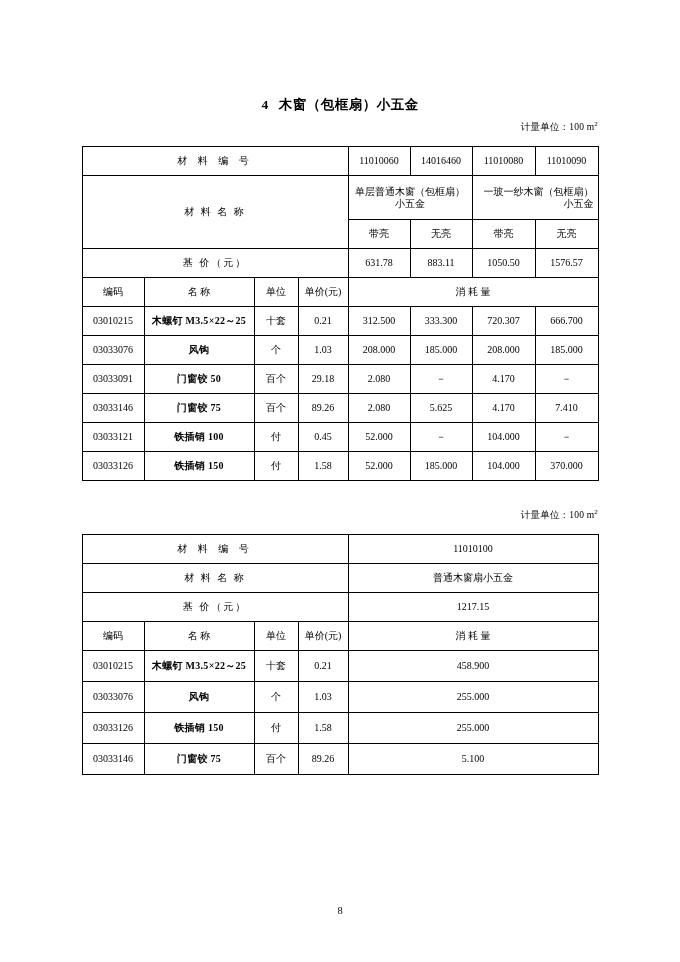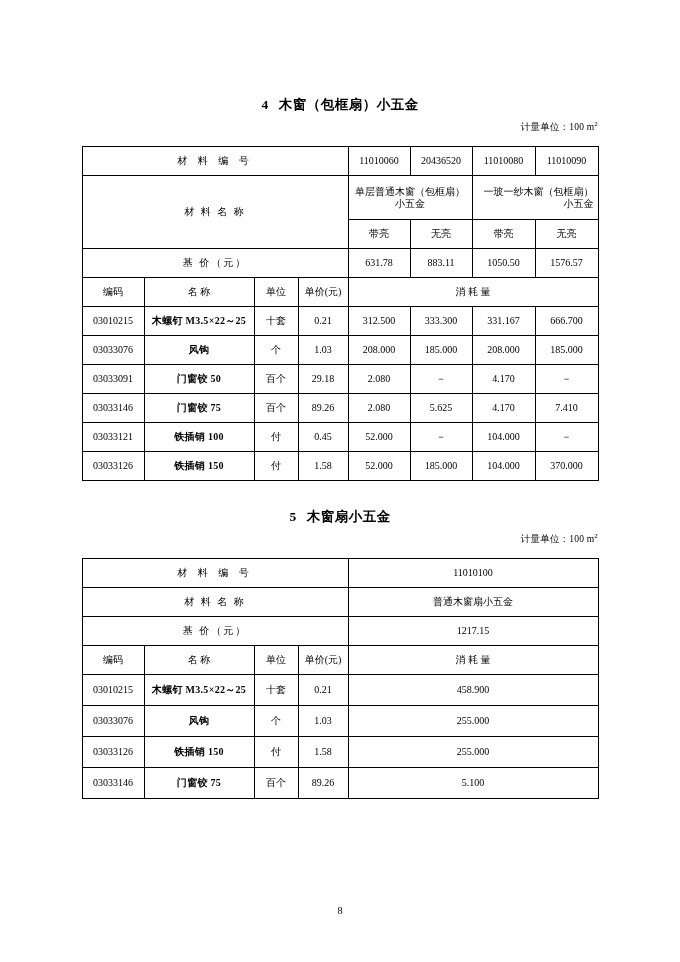--- a/index.html
+++ b/index.html
@@ -106,21 +106,21 @@
         <col style="width:50px">
         <col style="width:62px">
         <col style="width:62px">
         <col style="width:63px">
         <col style="width:63px">
       </colgroup>
       <tbody>
         <tr>
           <td colspan="4" class="hdr-label">材  料  编  号</td>
           <td>11010060</td>
-          <td>20436520</td>
+          <td>14016460</td>
           <td>11010080</td>
           <td>11010090</td>
         </tr>
         <tr>
           <td colspan="4" rowspan="2" class="hdr-label-tight">材 料 名 称</td>
           <td colspan="2" style="height:44px;padding:2px 4px;">单层普通木窗（包框扇）小五金</td>
           <td colspan="2" style="height:44px;padding:2px 4px;text-align:right;">一玻一纱木窗（包框扇）小五金</td>
         </tr>
         <tr>
           <td>带亮</td>
@@ -143,21 +143,21 @@
           <td colspan="4">消    耗    量</td>
         </tr>
 
         <tr>
           <td>03010215</td>
           <td class="name-cell">木螺钉 M3.5×22～25</td>
           <td>十套</td>
           <td>0.21</td>
           <td class="num-cell">312.500</td>
           <td class="num-cell">333.300</td>
-          <td class="num-cell">331.167</td>
+          <td class="num-cell">720.307</td>
           <td class="num-cell">666.700</td>
         </tr>
         <tr>
           <td>03033076</td>
           <td class="name-cell">风钩</td>
           <td>个</td>
           <td>1.03</td>
           <td class="num-cell">208.000</td>
           <td class="num-cell">185.000</td>
           <td class="num-cell">208.000</td>
@@ -202,23 +202,20 @@
           <td class="num-cell">185.000</td>
           <td class="num-cell">104.000</td>
           <td class="num-cell">370.000</td>
         </tr>
       </tbody>
     </table>
   </div>
 
   <div class="section sec2">
 
-    <div class="sec-title">
-      <span class="num">5</span><span>木窗扇小五金</span>
-    </div>
 
     <div class="unit-line">
       <span>计量单位：100 m</span><sup>2</sup>
     </div>
 
     <table class="tbl t2">
       <colgroup>
         <col style="width:62px">
         <col style="width:110px">
         <col style="width:44px">

